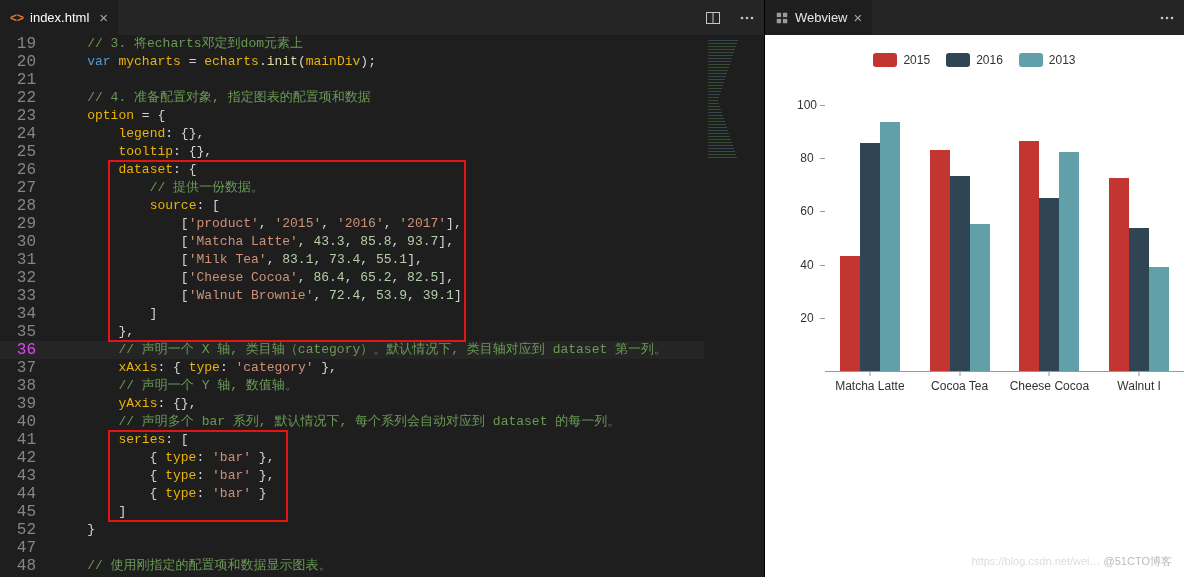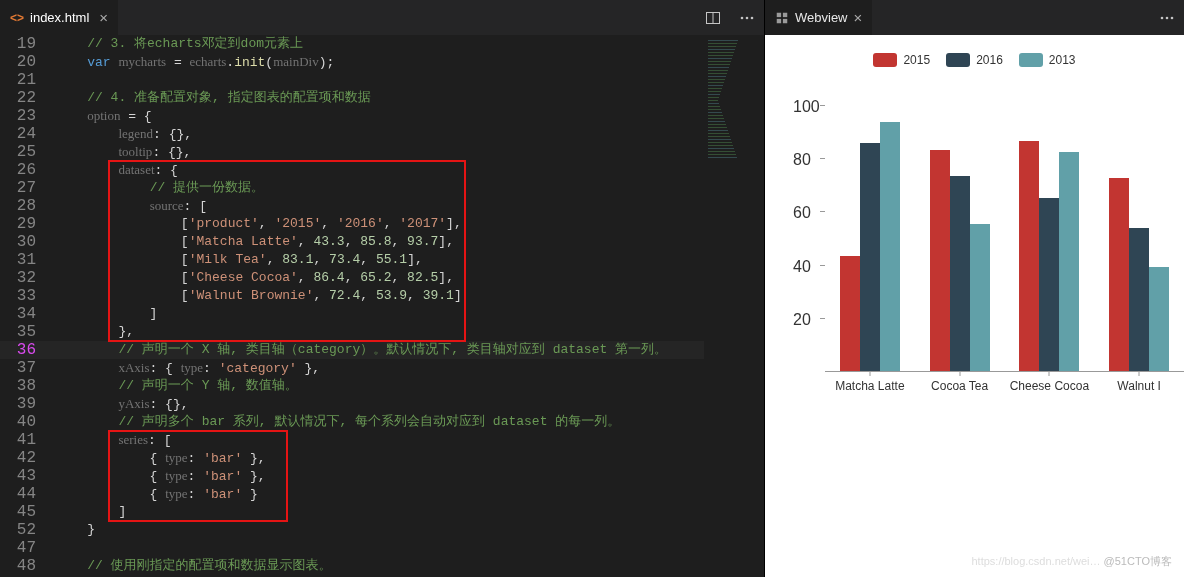--- a/index.html
+++ b/index.html
@@ -15,42 +15,42 @@
   .tabbar .action-icon { width: 34px; display: flex; align-items: center; justify-content: center; color: #c5c5c5; }
   .tabbar .action-icon svg { width: 16px; height: 16px; }
   .editor-body { flex: 1; display: flex; position: relative; overflow: hidden; }
   .gutter { width: 50px; background: #1e1e1e; color: #858585; text-align: right; padding-right: 14px; user-select: none; }
   .gutter div { height: 18px; line-height: 18px; font-size: 16px; }
   .gutter div.active { color: #d946ef; }
   .code { flex: 1; position: relative; white-space: pre; line-height: 18px; font-size: 13px; }
   .code-row { height: 18px; padding-left: 6px; }
   .c-cm { color: #6a9955; }
   .c-kw { color: #569cd6; }
-  .c-id { color: #737373; font-family: Liberation Serif, serif; }
+  .c-id { color: #eab308; }
   .c-fn { color: #dcdcaa; }
   .c-pn { color: #d4d4d4; }
   .c-str { color: #ce9178; }
   .c-num { color: #b5cea8; }
   .minimap { position: absolute; top: 0; right: 0; width: 60px; height: 100%; background: #1e1e1e; opacity: .8; }
   .minimap .mm-line { position: absolute; left: 4px; height: 1px; background: #3a5a3a; }
   .minimap .mm-line.b { background: #3a555a; }
   .redbox { position: absolute; border: 2px solid #e51414; pointer-events: none; }
   .cursor-line { position: absolute; left: 0; right: 60px; height: 18px; background: rgba(255,255,255,.03); pointer-events:none; }
   .webview-tabbar { height: 35px; display: flex; align-items: center; background: #252526; }
   .webview-tab { display: flex; align-items: center; gap: 6px; padding: 0 10px; height: 100%; background: #1e1e1e; color: #e8e8e8; font-family: "Segoe UI", sans-serif; font-size: 13px; }
   .webview-tab svg { width: 14px; height: 14px; fill: #9a9a9a; }
   .webview-tab .close { color: #aaa; font-size: 15px; }
   .webview-body { flex: 1; background: #ffffff; position: relative; font-family: sans-serif; color: #333; }
   .legend { display: flex; gap: 16px; justify-content: center; padding-top: 18px; font-size: 12px; }
   .legend-item { display: flex; align-items: center; gap: 6px; }
   .swatch { width: 24px; height: 14px; border-radius: 3px; }
   .chart-wrap { position: absolute; left: 20px; right: 0; top: 70px; bottom: 180px; }
   .chart-area { position: absolute; left: 40px; right: 0; top: 0; bottom: 25px; border-bottom: 1px solid #999; }
   .ytick { position: absolute; left: 0; height: 0; }
-  .ytick .lbl { position: absolute; left: -32px; top: -7px; font-size: 16px; width: 28px; text-align: left; }
+  .ytick .lbl { position: absolute; left: -32px; top: -7px; font-size: 12px; width: 28px; text-align: center; }
   .ytick .tick { position: absolute; left: -5px; top: 0; width: 5px; height: 1px; background: #999; }
   .bar-groups { position: absolute; left: 0; right: 0; bottom: 0; top: 0; display: flex; }
   .bar-group { flex: 1; display: flex; align-items: flex-end; justify-content: center; gap: 0; position: relative; }
   .bar { width: 20px; }
   .xtick { position: absolute; left: 50%; top: 100%; transform: translateX(-50%); width: 1px; height: 5px; background: #999; }
   .xlabel { position: absolute; left: 50%; top: calc(100% + 8px); transform: translateX(-50%); font-size: 12px; white-space: nowrap; }
   .watermark { position: absolute; right: 12px; bottom: 8px; font-size: 11px; color: #bbb; font-family: sans-serif; }
   .watermark .wm1 { color: #ddd; padding-left: 26px; }
 </style>
 </head>

